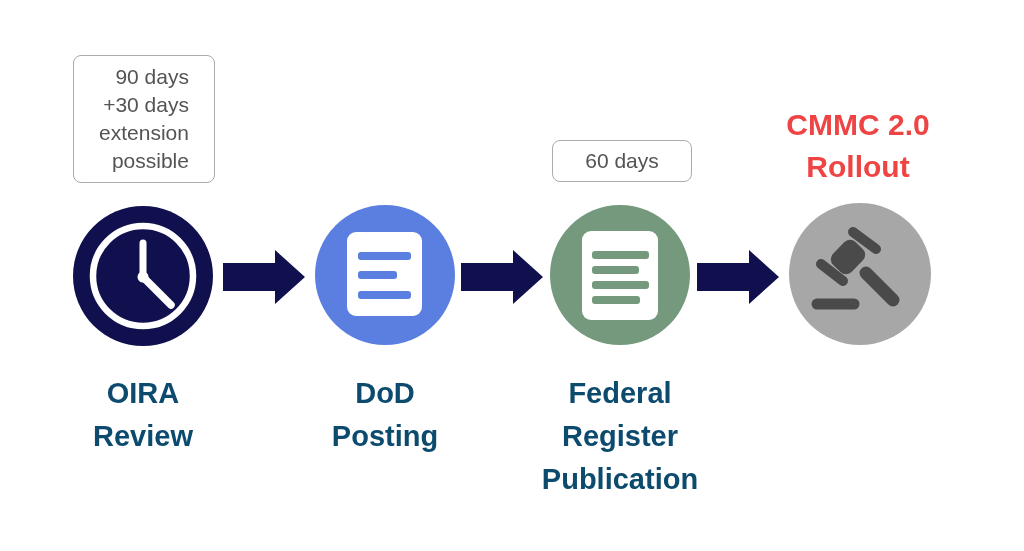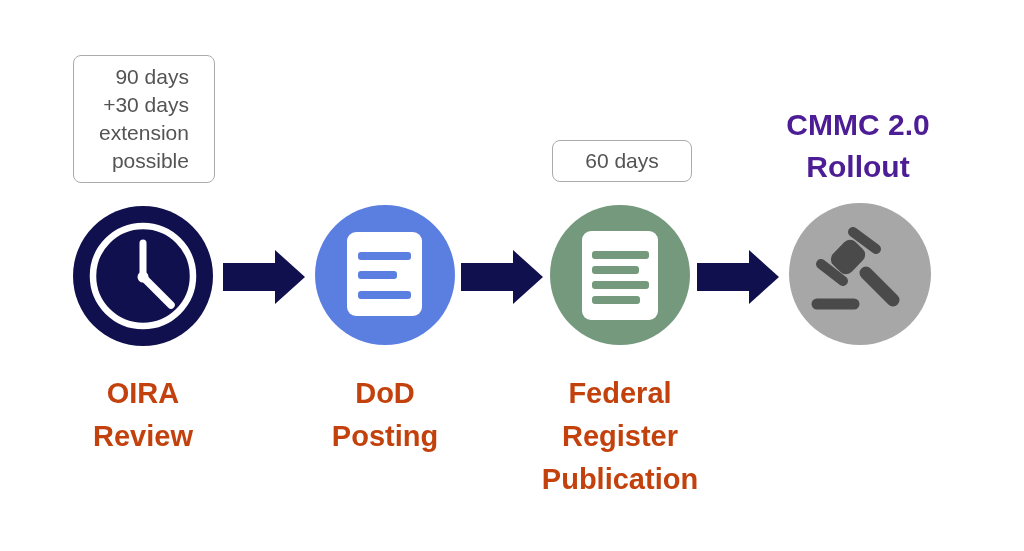--- a/index.html
+++ b/index.html
@@ -10,34 +10,34 @@
   .note-box{
     position:absolute;border:1.5px solid #ABABAB;border-radius:8px;
     display:flex;align-items:center;justify-content:center;text-align:right;
     color:#545454;font-size:21px;line-height:28px;white-space:pre-line;background:#fff;
   }
   .note-oira{left:73px;top:55px;width:140px;height:126px;}
   .note-dod{left:313px;top:141px;width:139px;height:40px;line-height:40px;}
   .note-fedreg{left:552px;top:140px;width:138px;height:40px;line-height:40px;}
   .headline{
     position:absolute;left:748px;top:104px;width:220px;text-align:center;
-    color:#4c1d95;font-size:30px;font-weight:700;line-height:42px;white-space:pre-line;
+    color:#ef4444;font-size:30px;font-weight:700;line-height:42px;white-space:pre-line;
   }
   .circle{position:absolute;}
   .c1{left:73px;top:206px;}
   .c2{left:315px;top:205px;}
   .c3{left:550px;top:205px;}
   .c4{left:789px;top:203px;}
   .arrow{position:absolute;top:250px;}
   .a1{left:223px;}
   .a2{left:461px;}
   .a3{left:697px;}
   .step-label{
     position:absolute;top:372px;width:240px;text-align:center;
-    color:#c2410c;font-size:29px;font-weight:700;line-height:43px;white-space:pre-line;
+    color:#0c4a6e;font-size:29px;font-weight:700;line-height:43px;white-space:pre-line;
   }
   .l1{left:23px;}
   .l2{left:265px;}
   .l3{left:500px;}
   .l4{left:738px;}
   svg{display:block;}
 </style>
 </head>
 <body>
 

